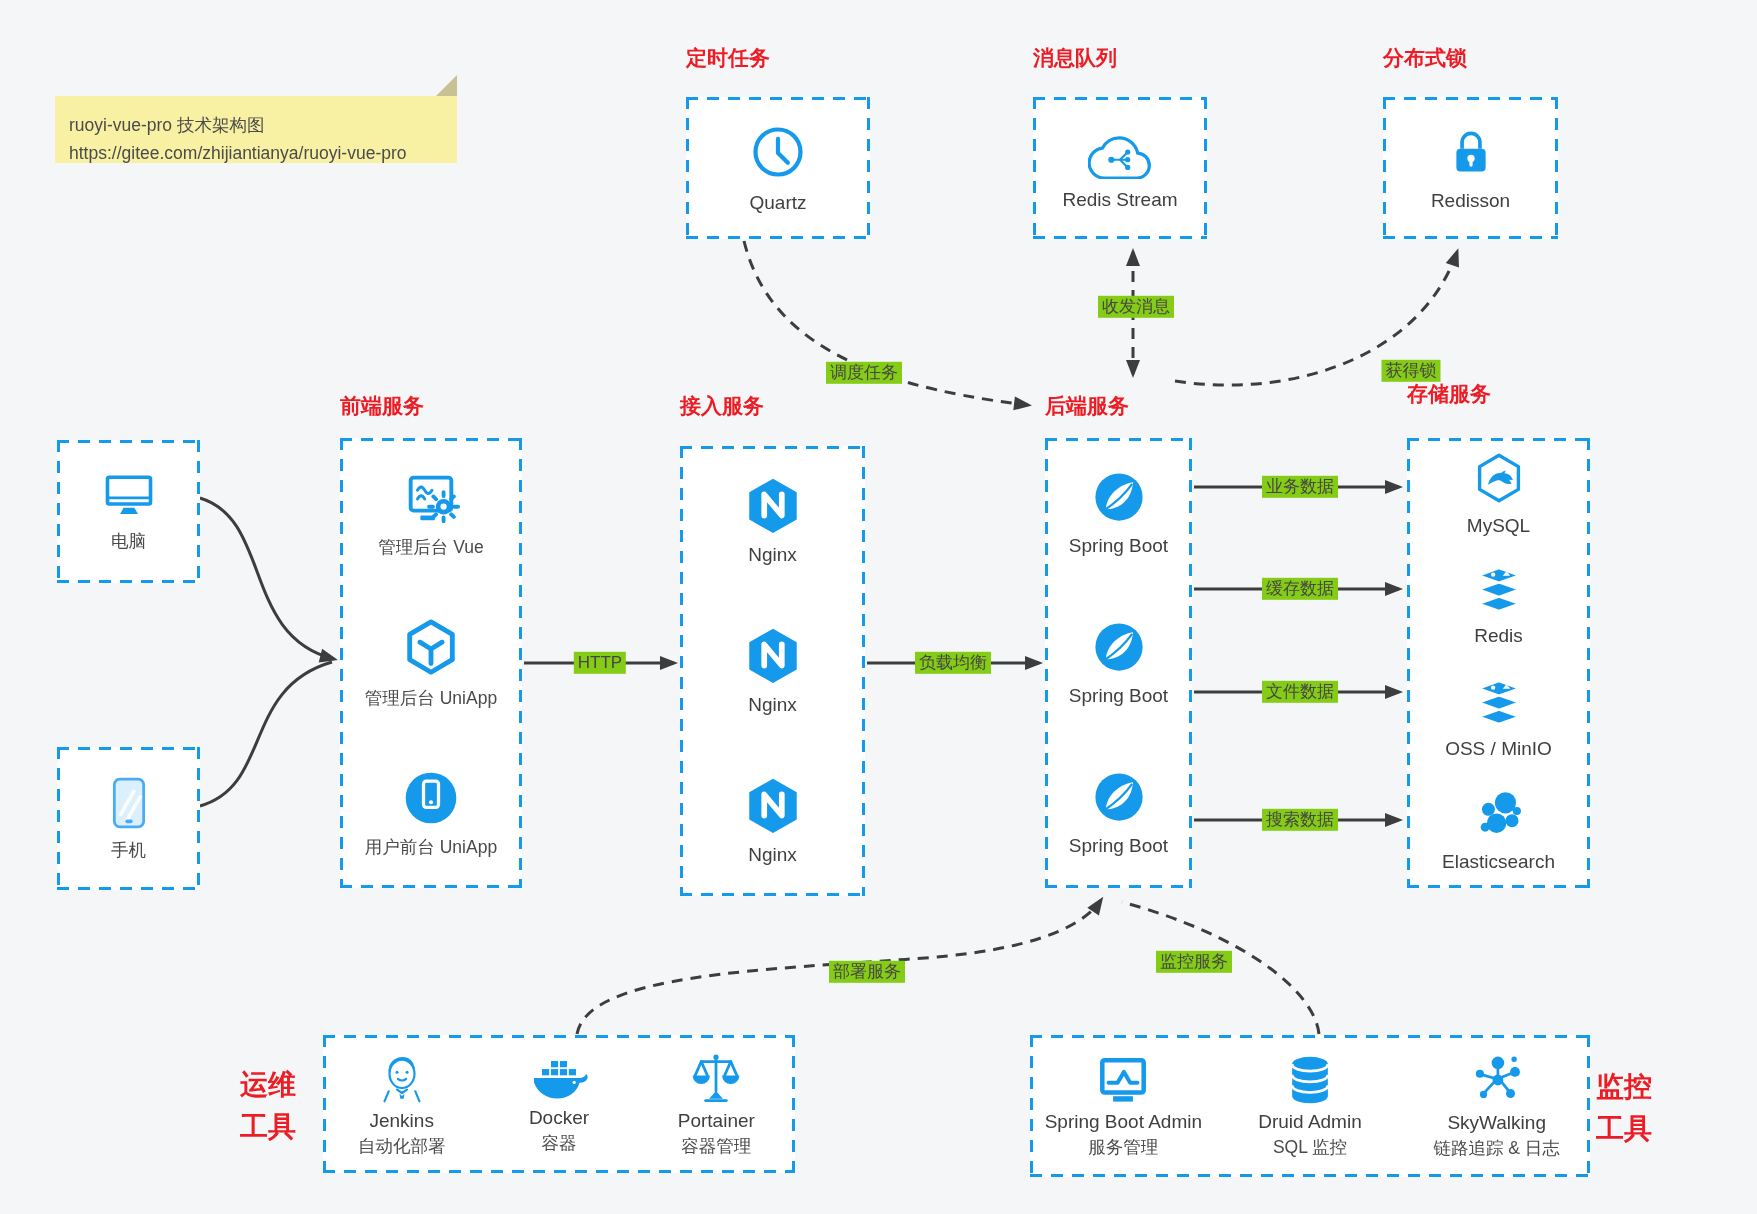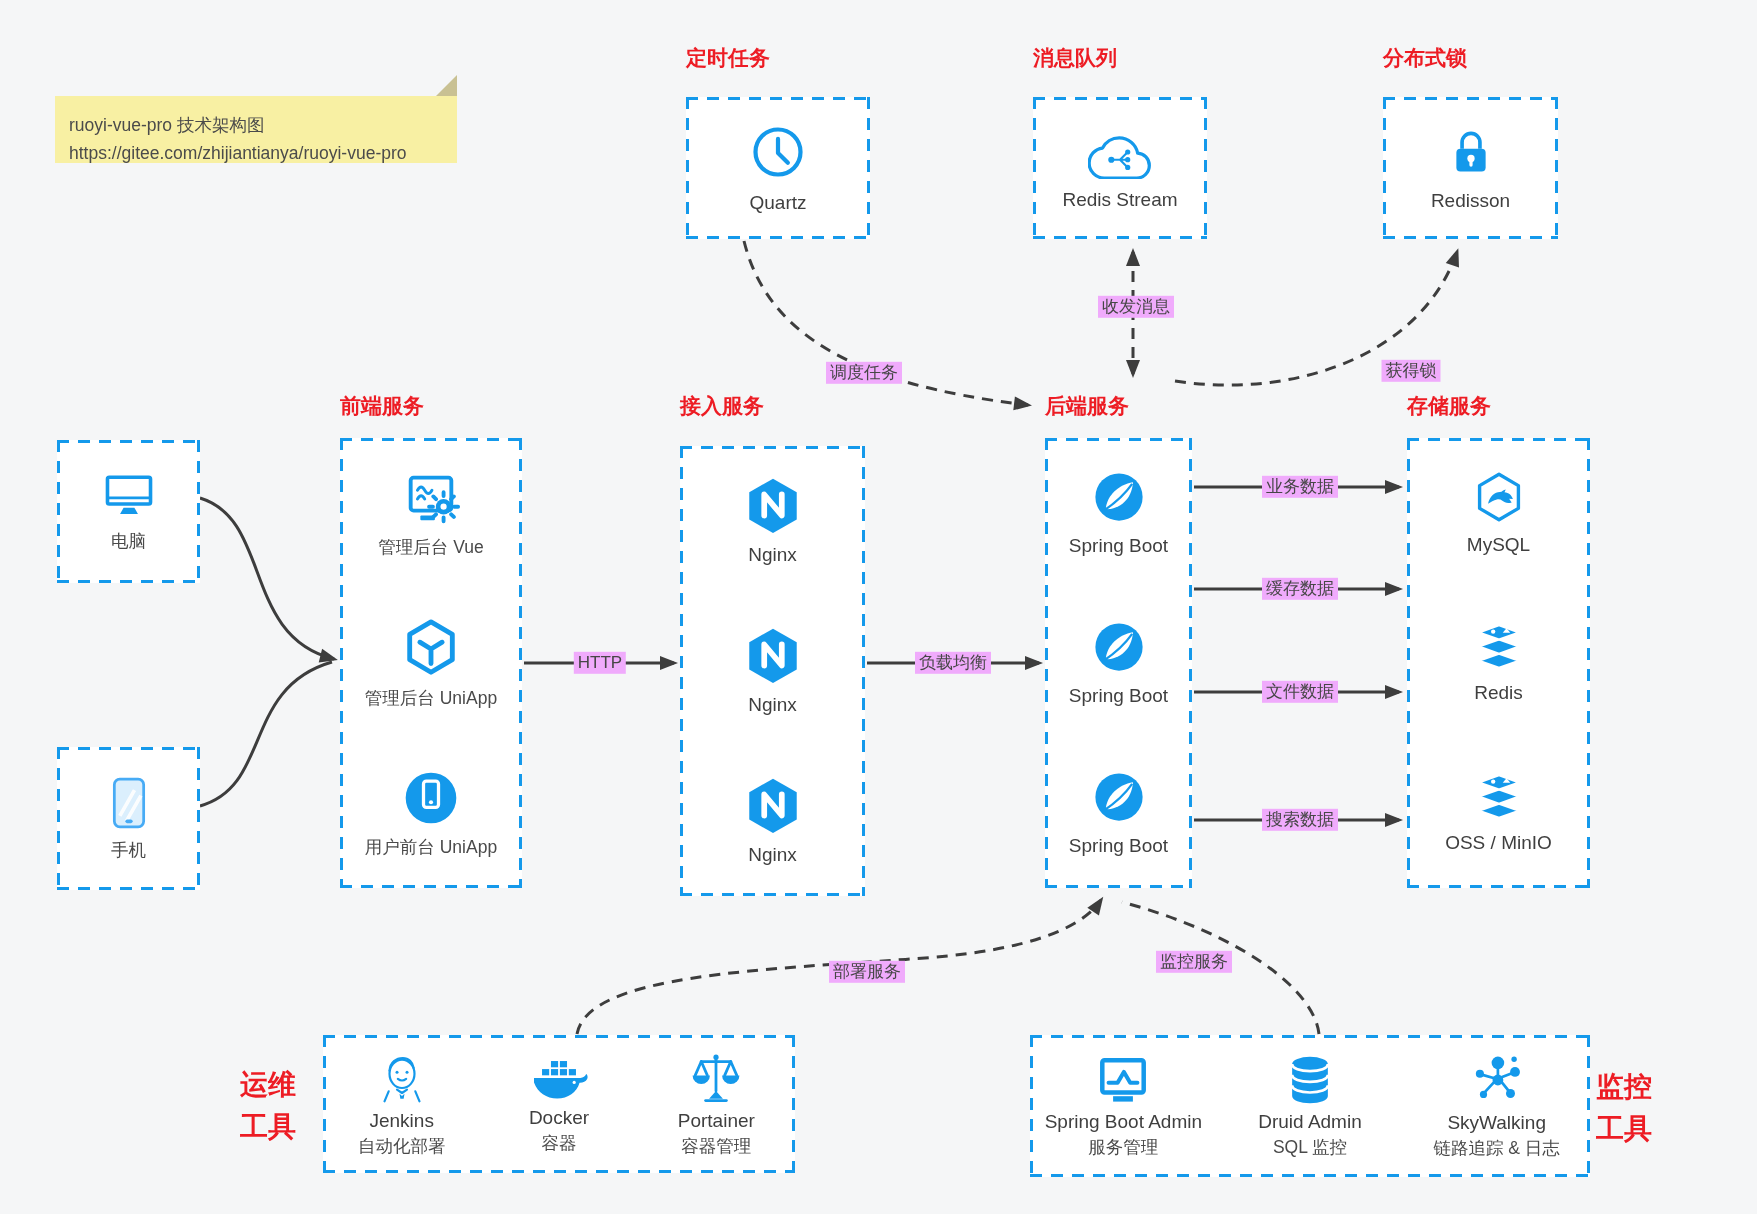--- a/index.html
+++ b/index.html
@@ -26,21 +26,21 @@
   .vbox{display:flex;flex-direction:column;}
   .hbox{display:flex;flex-direction:row;align-items:stretch;}
   .item{flex:1;display:flex;flex-direction:column;align-items:center;justify-content:center;gap:9px;min-width:0;}
   .hitem{gap:3px;}
   .icw{display:block;color:var(--accent);line-height:0;}
   .lbl{font-size:17.5px;color:var(--label);white-space:nowrap;line-height:1.25;}
   .lbl-en{font-size:19px;color:#3f3f3f;white-space:nowrap;line-height:1.25;}
   .gtitle{position:absolute;font-weight:700;font-size:21px;color:var(--red);text-align:left;line-height:1.2;}
   .side-title{font-size:28px;line-height:1.5;}
   .elabel{
-    position:absolute;transform:translate(-50%,-50%);background:#f0abfc;color:#464646;
+    position:absolute;transform:translate(-50%,-50%);background:#84cc16;color:#464646;
     font-size:17px;padding:1px 4px;white-space:nowrap;line-height:1.2;
   }
   .note{
     position:absolute;background:var(--note_bg);color:var(--note_text);
     font-size:17.5px;line-height:1.6;padding:15px 14px;box-sizing:border-box;
   }
   .note-fold{
     position:absolute;width:0;height:0;
     border-left:21px solid transparent;border-bottom:21px solid #c9c193;
   }
@@ -248,21 +248,21 @@
         <svg width="56" height="56" viewBox="0 0 64 64">
             <circle cx="32" cy="32" r="27" fill="currentColor"></circle>
             <path d="M17 44 C19 30 31 18 48 15 C47 30 38 44 19 46 Z" fill="#fff"></path>
             <path d="M14 48 C26 40 38 30 47 17" fill="none" stroke="currentColor" stroke-width="2.5"></path>
           </svg>
       </span>
       <span class="lbl-en">Spring Boot</span>
     </div>
   </div>
 
-  <div class="gtitle" style="left:1407px;top:393px;width:183px">存储服务</div>
+  <div class="gtitle" style="left:1407px;top:381px;width:183px">存储服务</div>
   <div class="dbox vbox" style="left:1407px;top:438px;width:183px;height:450px">
     <div class="item">
       <span class="icw">
         <svg width="54" height="54" viewBox="0 0 64 64">
           <path d="M32 5 L55 18.5 V45.5 L32 59 L9 45.5 V18.5 Z" fill="none" stroke="currentColor" stroke-width="4" stroke-linejoin="round"></path>
           <path d="M19 40 c2-9 8-14 14-14 c3 0 4-3 7-3 l-1.5 3.5 c5 .5 8.5 3.5 10 8 l-4.5-.5 3 4.5 c-5 1.5-8.5 0-11-2 c-2-1.5-4-2-6.5-1.5 c-4 .8-7 3-10.5 5 z" fill="currentColor"></path>
         </svg>
       </span>
       <span class="lbl-en">MySQL</span>
     </div>
@@ -286,20 +286,35 @@
           <g fill="currentColor" stroke="#fff" stroke-width="2.5" stroke-linejoin="round">
             <polygon points="32,38 56,46.5 32,55 8,46.5"></polygon>
             <polygon points="32,21 56,29.5 32,38 8,29.5"></polygon>
             <polygon points="32,4 56,12.5 32,21 8,12.5"></polygon>
           </g>
           <circle cx="25" cy="11.5" r="2.6" fill="#fff"></circle>
           <polygon points="41,7.5 45.5,13 36.5,13" fill="#fff"></polygon>
         </svg>
       </span>
       <span class="lbl-en">OSS / MinIO</span>
+    </div>
+    <div class="item">
+      <span class="icw">
+        <svg width="52" height="52" viewBox="0 0 64 64">
+          <g fill="currentColor">
+            <circle cx="40" cy="17" r="13"></circle>
+              <circle cx="19" cy="25" r="8"></circle>
+              <circle cx="29" cy="42" r="12"></circle>
+            <circle cx="48" cy="39" r="8"></circle>
+              <circle cx="15" cy="47" r="5.5"></circle>
+              <circle cx="54" cy="27" r="5"></circle>
+          </g>
+        </svg>
+      </span>
+      <span class="lbl-en">Elasticsearch</span>
     </div>
   </div>
 
   <div class="gtitle side-title" style="left:240px;top:1064px;width:86px">
     <div>运维</div>
     <div>工具</div>
   </div>
   <div class="dbox hbox" style="left:323px;top:1035px;width:472px;height:138px">
     <div class="item hitem">
       <span class="icw">

